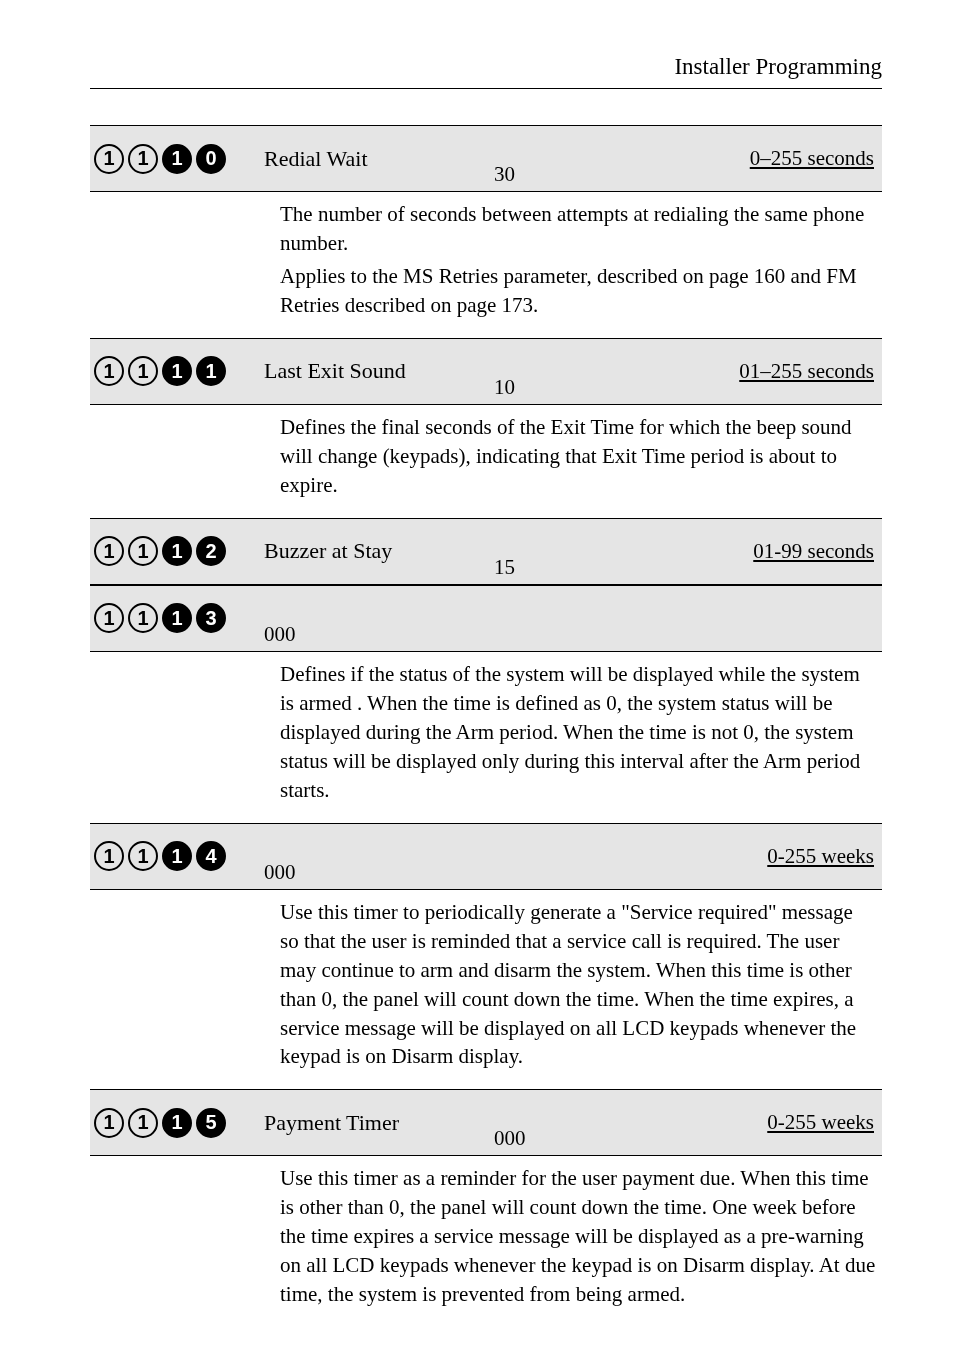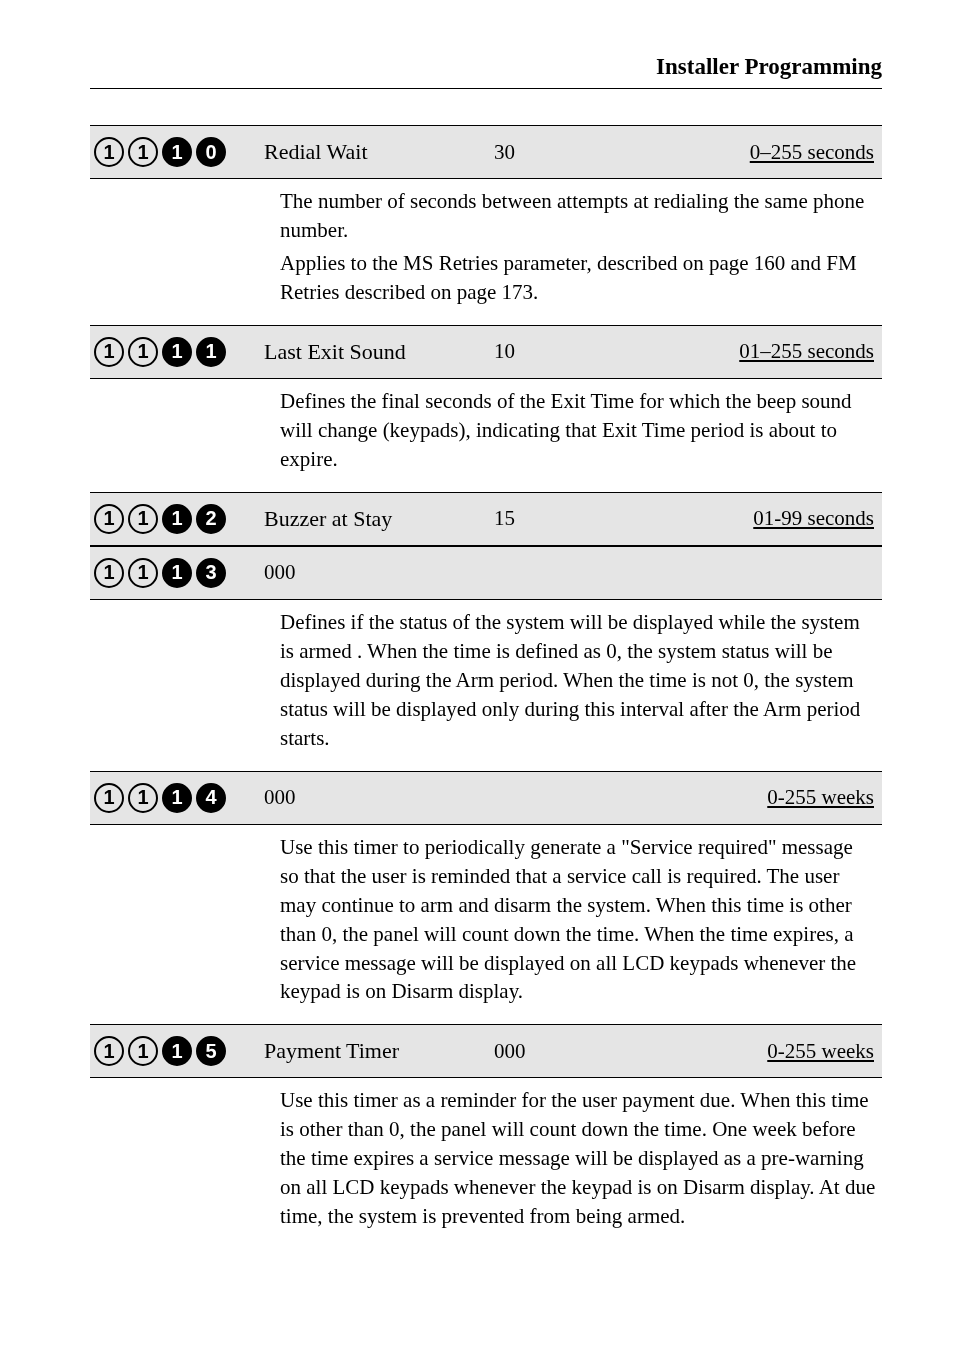--- a/index.html
+++ b/index.html
@@ -14,21 +14,21 @@
   }
   .page {
     box-sizing: border-box;
     width: 954px;
     height: 1352px;
     padding: 54px 72px 72px 90px;
     position: relative;
   }
   .header {
     text-align: right;
-    font-weight: bold;
+    font-weight: normal;
     font-size: 23px;
     padding-bottom: 8px;
     border-bottom: 1.5px solid #000;
     margin-bottom: 36px;
   }
   .entry {
     margin-bottom: 0;
   }
   .rule-top {
     border-top: 1.5px solid #000;
@@ -74,20 +74,21 @@
   .titlecell {
     width: 230px;
     flex: 0 0 230px;
     font-weight: normal;
     font-size: 22px;
   }
   .defcell {
     width: 130px;
     flex: 0 0 130px;
     font-size: 21px;
+    margin-top: 32px;
   }
   .rangecell {
     flex: 1 1 auto;
     font-size: 21px;
     text-align: right;
     text-decoration: underline;
   }
   .body {
     margin-left: 174px;
     padding: 8px 6px 14px 0;

